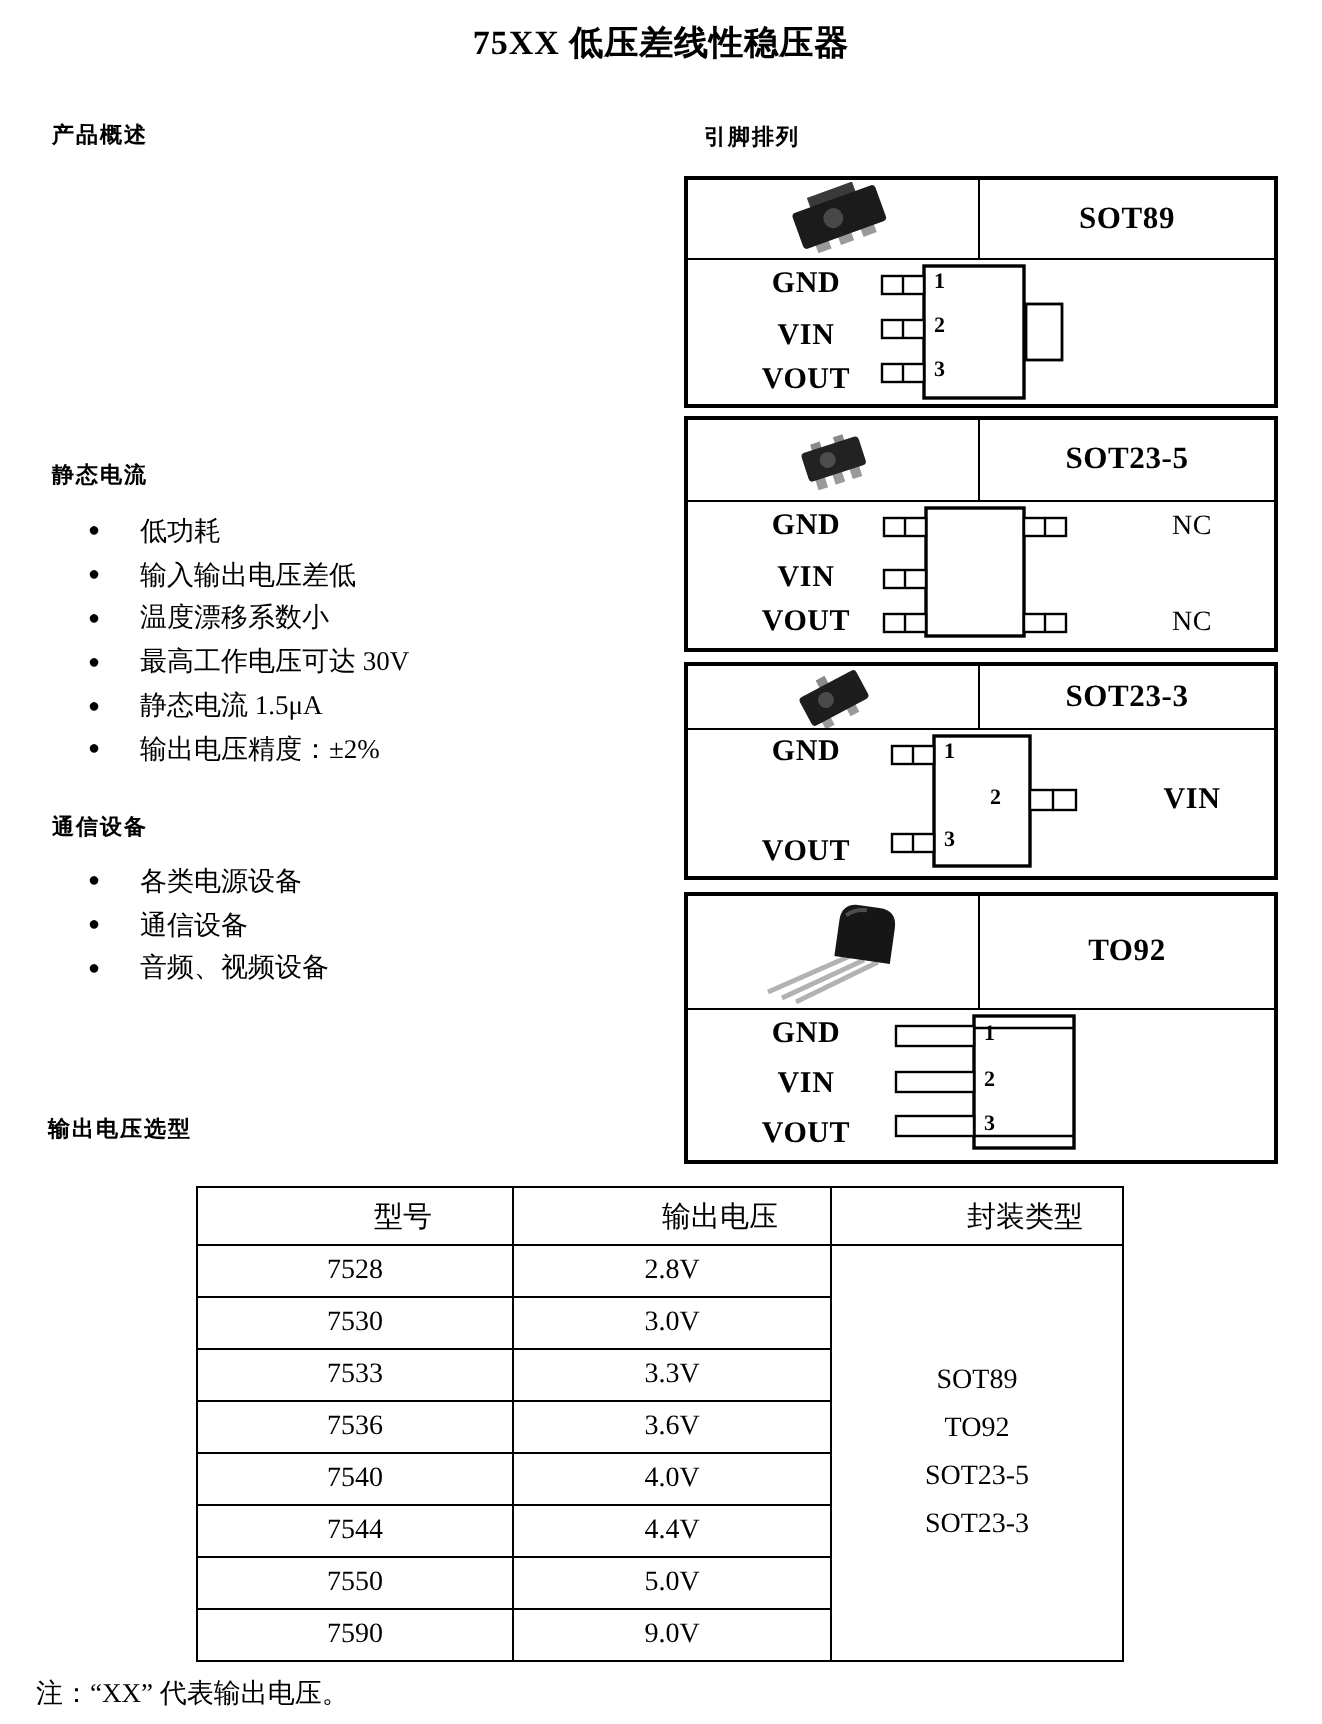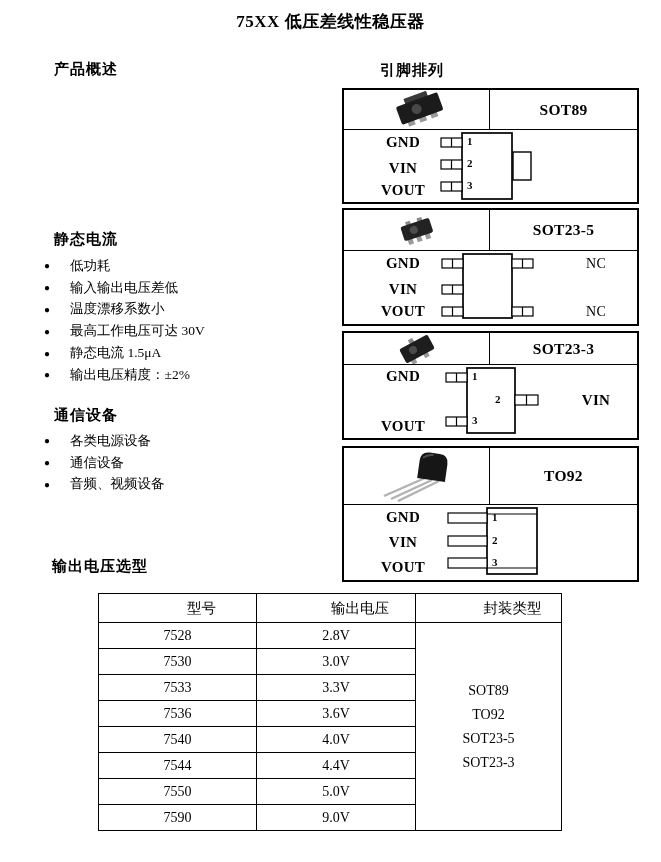--- a/index.html
+++ b/index.html
@@ -9,21 +9,21 @@
     background:#ffffff; color:#000;
     font-family:"Liberation Serif","DejaVu Serif",serif;
     overflow:hidden;
   }
   .title {
     position:absolute; top:10px; left:0; width:661px;
     text-align:center; font-size:17px; font-weight:bold; letter-spacing:.5px;
   }
   .sec-heading {
     position:absolute; font-family:"Liberation Sans","DejaVu Sans",sans-serif;
-    font-size:15px; font-weight:bold; letter-spacing:1px; white-space:nowrap;margin-left:28px;
+    font-size:11px; font-weight:bold; letter-spacing:1px; white-space:nowrap;
   }
   .para {
     position:absolute; left:26px; top:91px; width:307px;
     font-size:13.8px; line-height:21.5px; text-align:justify; text-indent:2em;
   }
   .blist { position:absolute; left:44px; }
   .blist .li { display:flex; align-items:center; height:21.8px; font-size:13.5px; }
   .blist .bullet { font-size:10px; width:26px; }
   
   .pkg-block { position:absolute; left:342px; width:297px; border:2px solid #000; background:#fff; }
@@ -306,14 +306,15 @@
           <td>7550</td>
           <td>5.0V</td>
         </tr>
     <tr>
           <td>7590</td>
           <td>9.0V</td>
         </tr>
   </tbody>
     </table>
 
+  <div class="note">注：“XX” 代表输出电压。</div>
 
 </div>
 
 </body></html>

